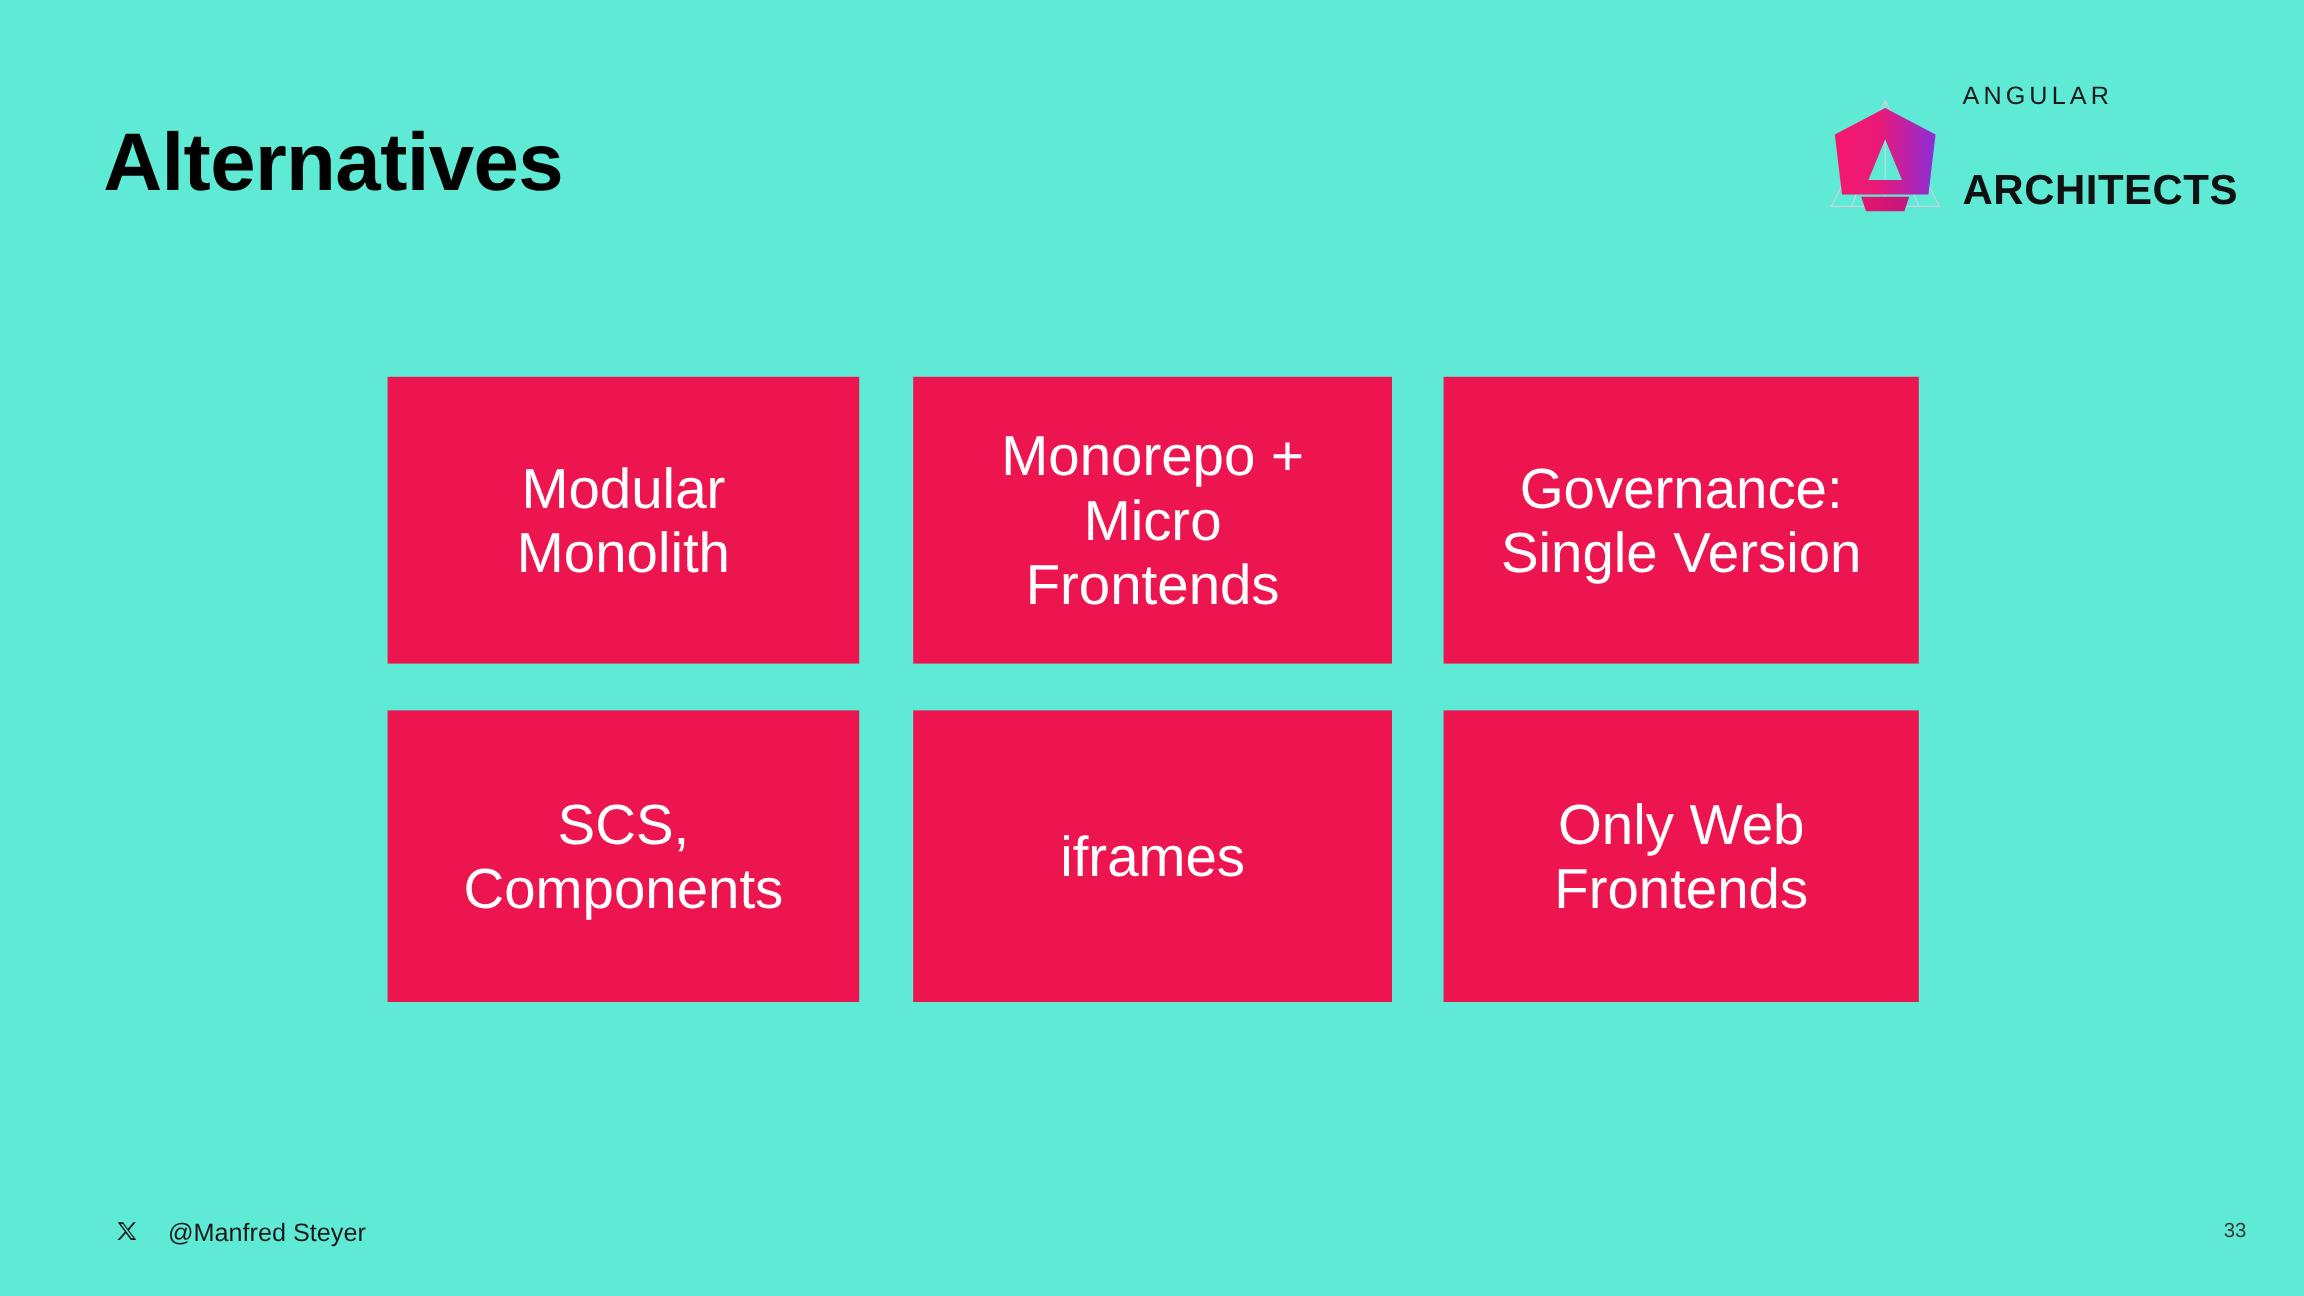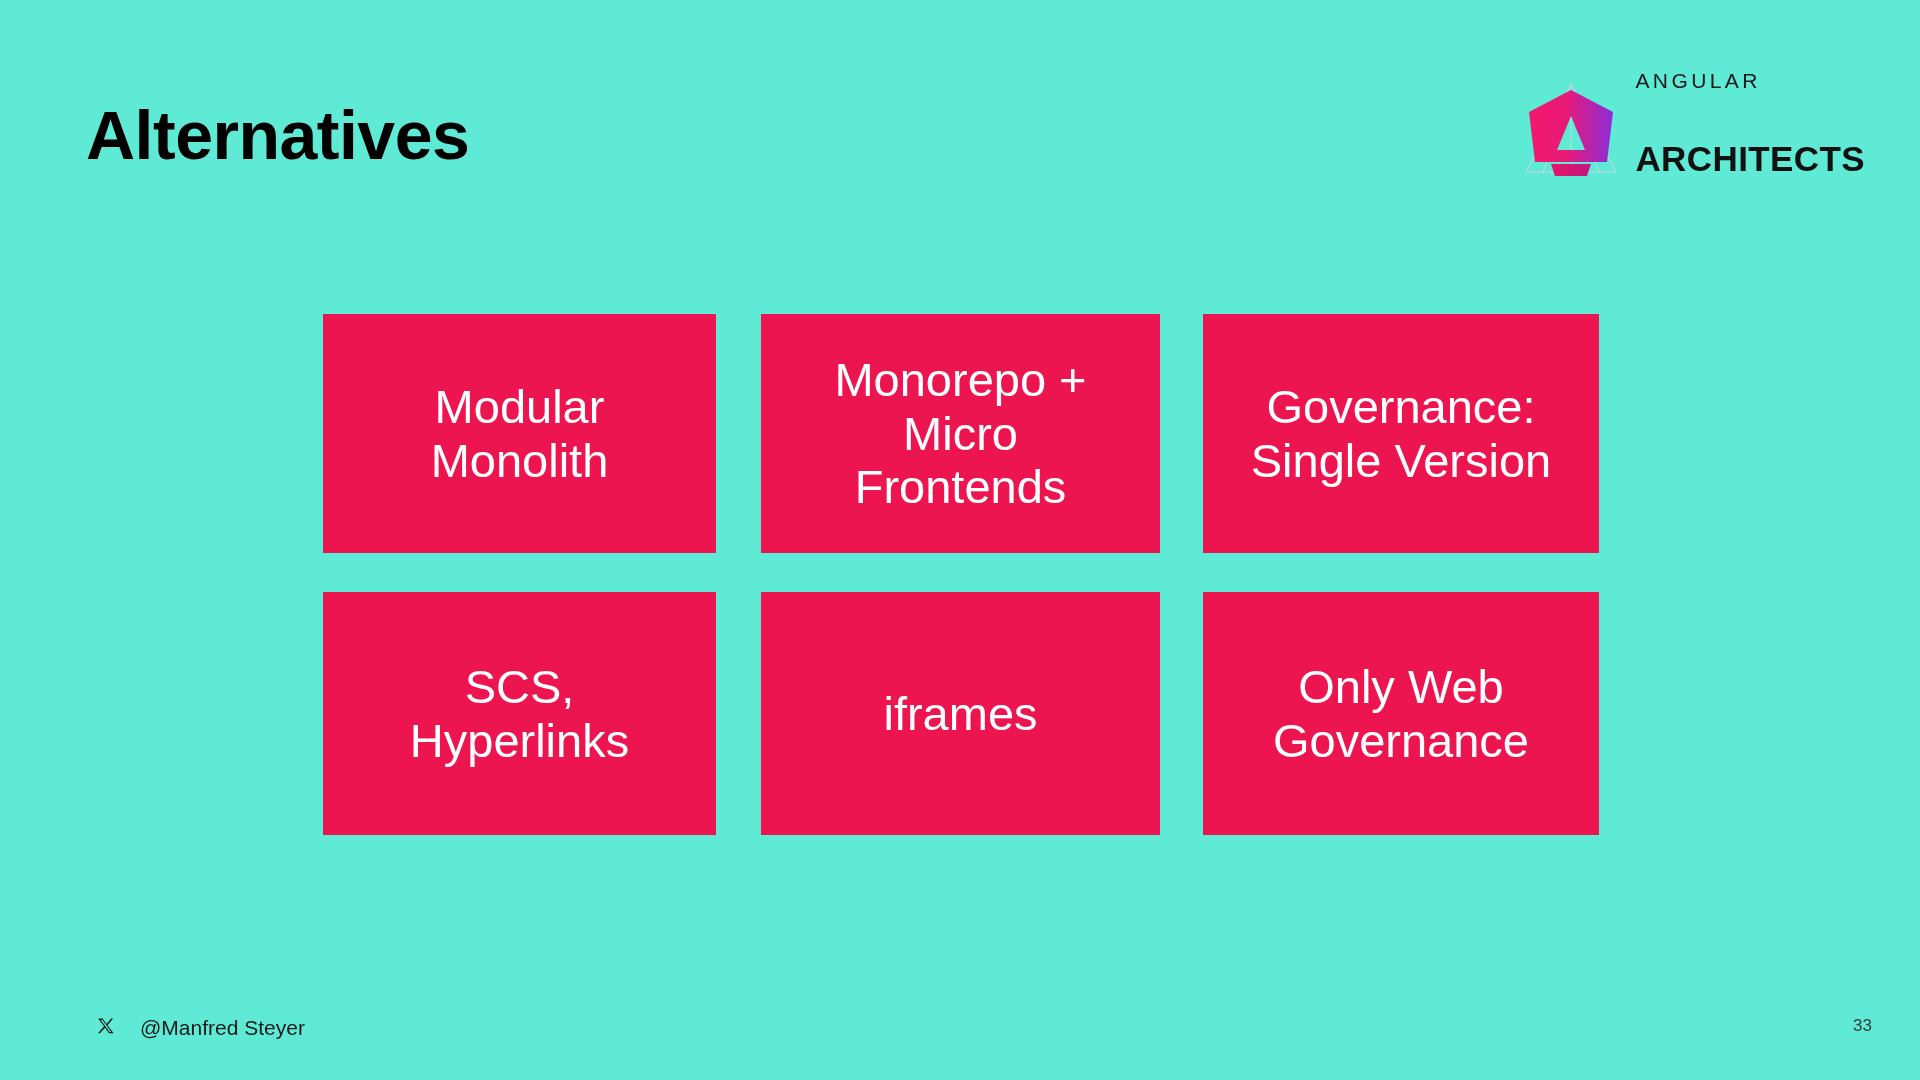--- a/index.html
+++ b/index.html
@@ -189,30 +189,30 @@
     </div>
 
     <div class="box col-2 row-1">
       <span class="box-label">Monorepo +
 Micro
 Frontends</span>
     </div>
 
     <div class="box col-1 row-2">
       <span class="box-label">SCS,
-Hyperlinks</span>
+Components</span>
     </div>
 
     <div class="box col-2 row-2">
       <span class="box-label">iframes</span>
     </div>
 
     <div class="box col-3 row-2">
       <span class="box-label">Only Web
-Governance</span>
+Frontends</span>
     </div>
 
   </div>
 
   <div class="footer-left">
     <span class="x-icon">
       <svg viewBox="0 0 24 24" width="21" height="21" xmlns="http://www.w3.org/2000/svg">
         <path d="M2.4 1.8h5.2l4.4 6.1 5.3-6.1h2.3l-6.5 7.5 7 9.4h-5.2l-4.7-6.5-5.7 6.5H2.2l7-8L2.4 1.8zm3 1.6 10.1 13.7h1.9L7.4 3.4H5.4z" fill="#1a1a1a"></path>
       </svg>
     </span>

